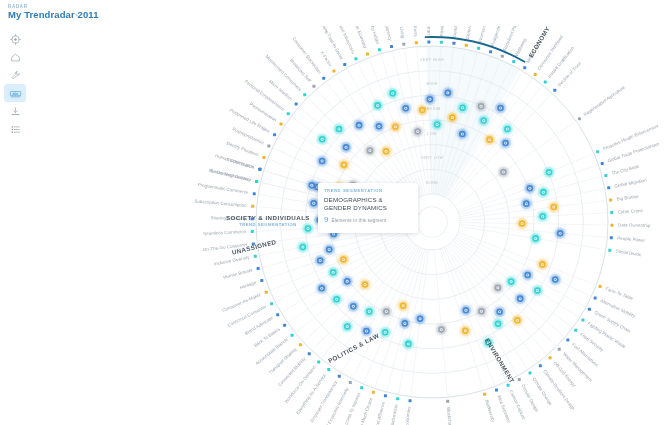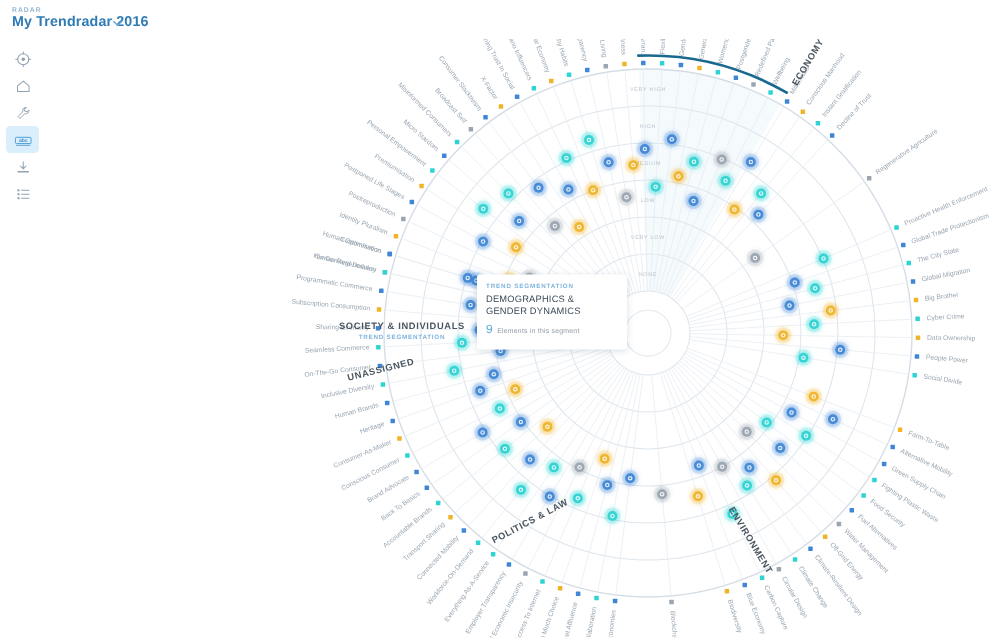--- a/index.html
+++ b/index.html
@@ -47,21 +47,21 @@
   .sect .t1 { font-size:6.2px; font-weight:700; color:#4a5560; letter-spacing:.45px; }
   .sect .t2 { font-size:4.2px; font-weight:700; color:#7fb4dd; letter-spacing:.5px; margin-top:1px; }
 </style>
 </head>
 <body>
 
 <div id="app">
 
   <div class="header">
     <div class="hdr-eyebrow">RADAR</div>
-    <div class="hdr-title">My Trendradar 2016</div>
+    <div class="hdr-title">My Trendradar 2011</div>
     <svg class="hdr-caret" viewBox="0 0 12 12">
       <path d="M2.5 4.5 L6 8 L9.5 4.5" fill="none" stroke="#6aa8d6" stroke-width="1.2" stroke-linecap="round" stroke-linejoin="round"></path>
     </svg>
   </div>
 
   <div class="rail">
     <div class="rail-btn">
       <svg width="11" height="11" viewBox="0 0 16 16">
         <circle cx="8" cy="8" r="5.4" fill="none" stroke="#93a3b2" stroke-width="1"></circle>
         <circle cx="8" cy="8" r="1.7" fill="#93a3b2"></circle>

